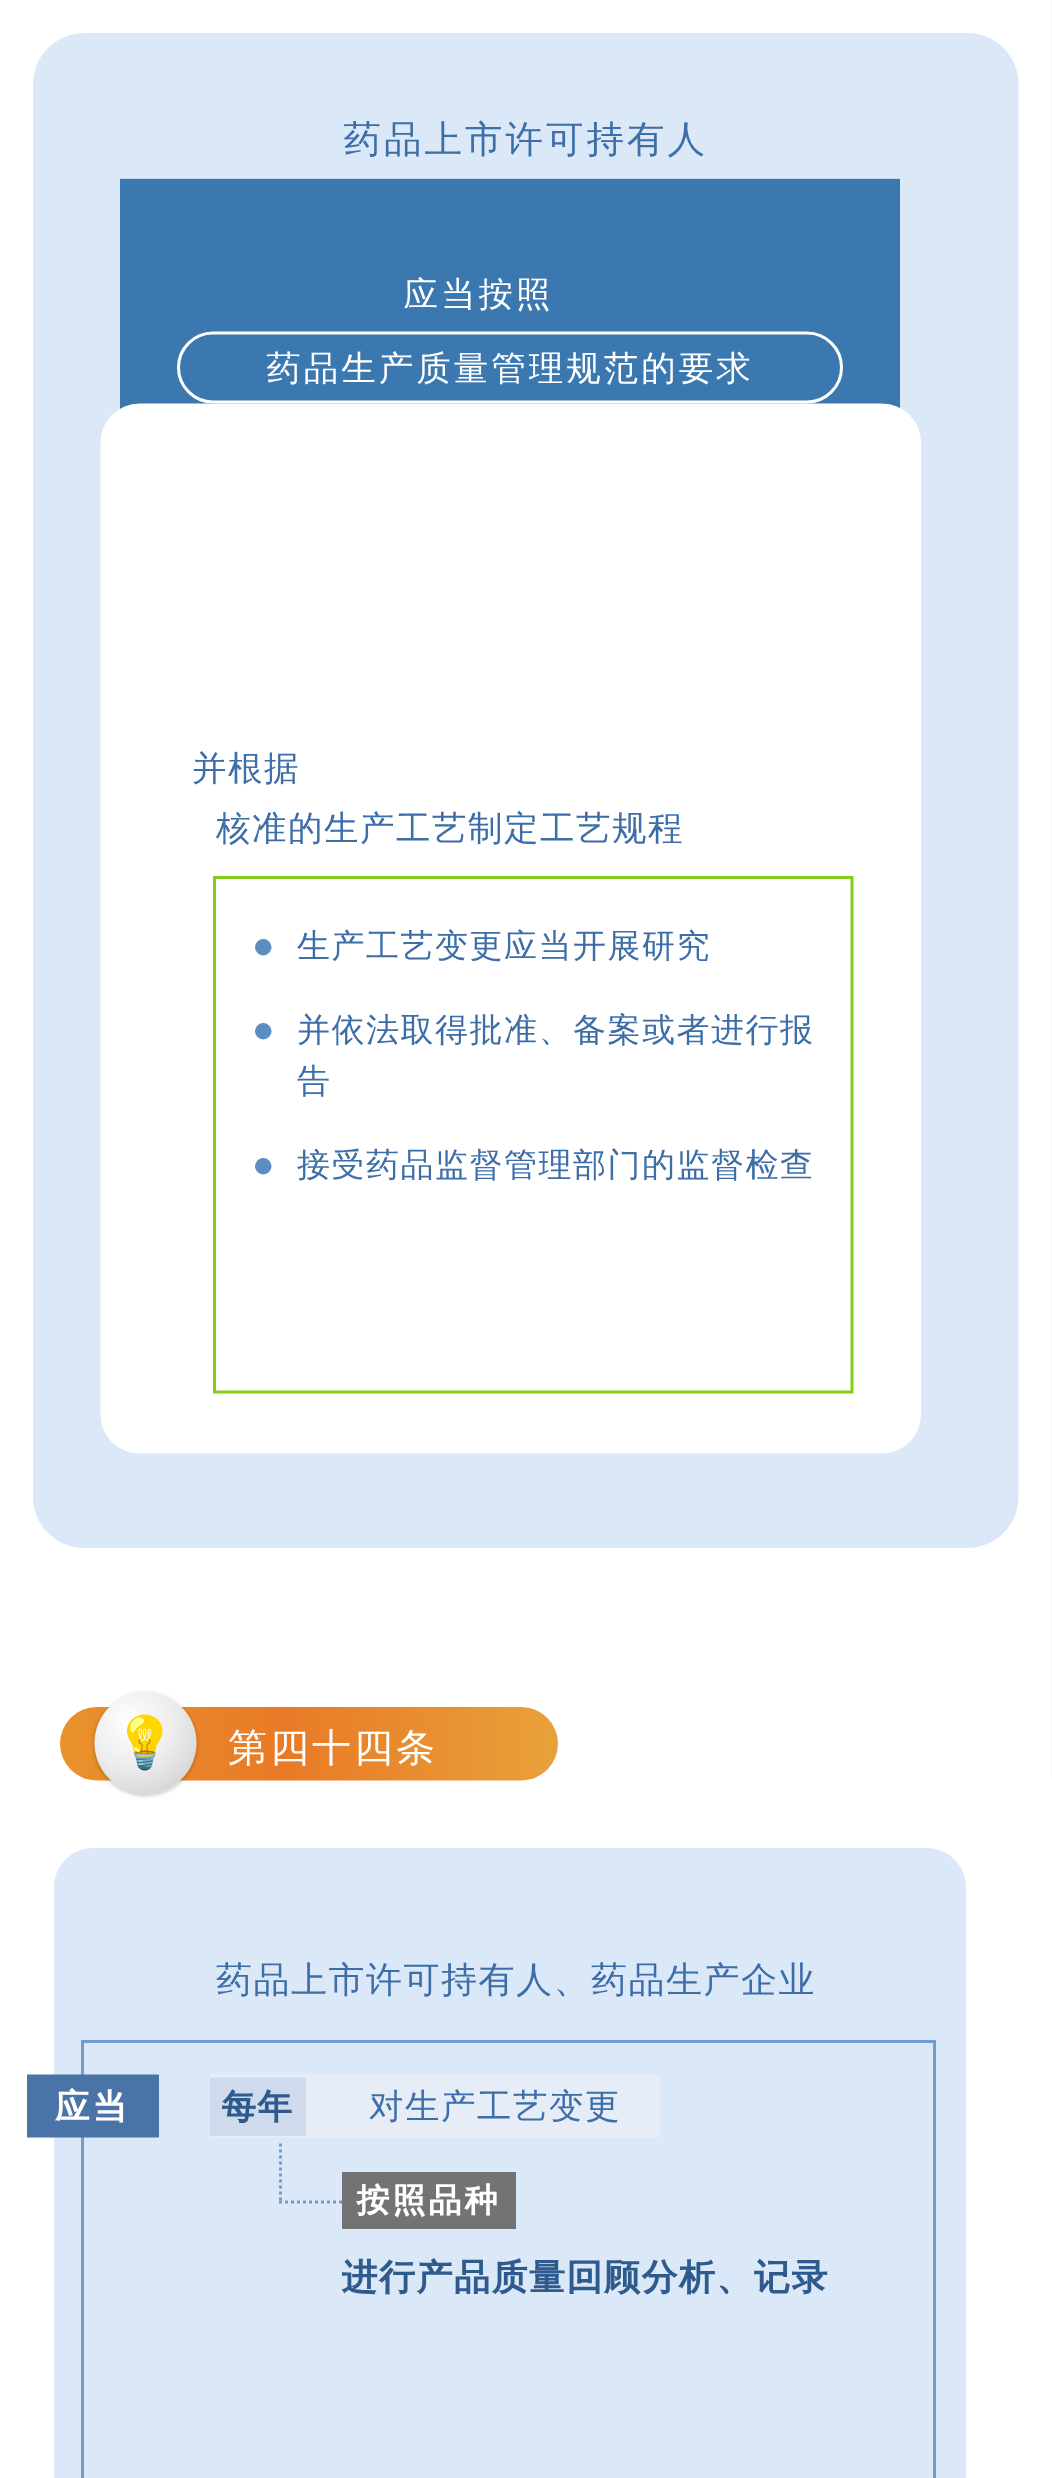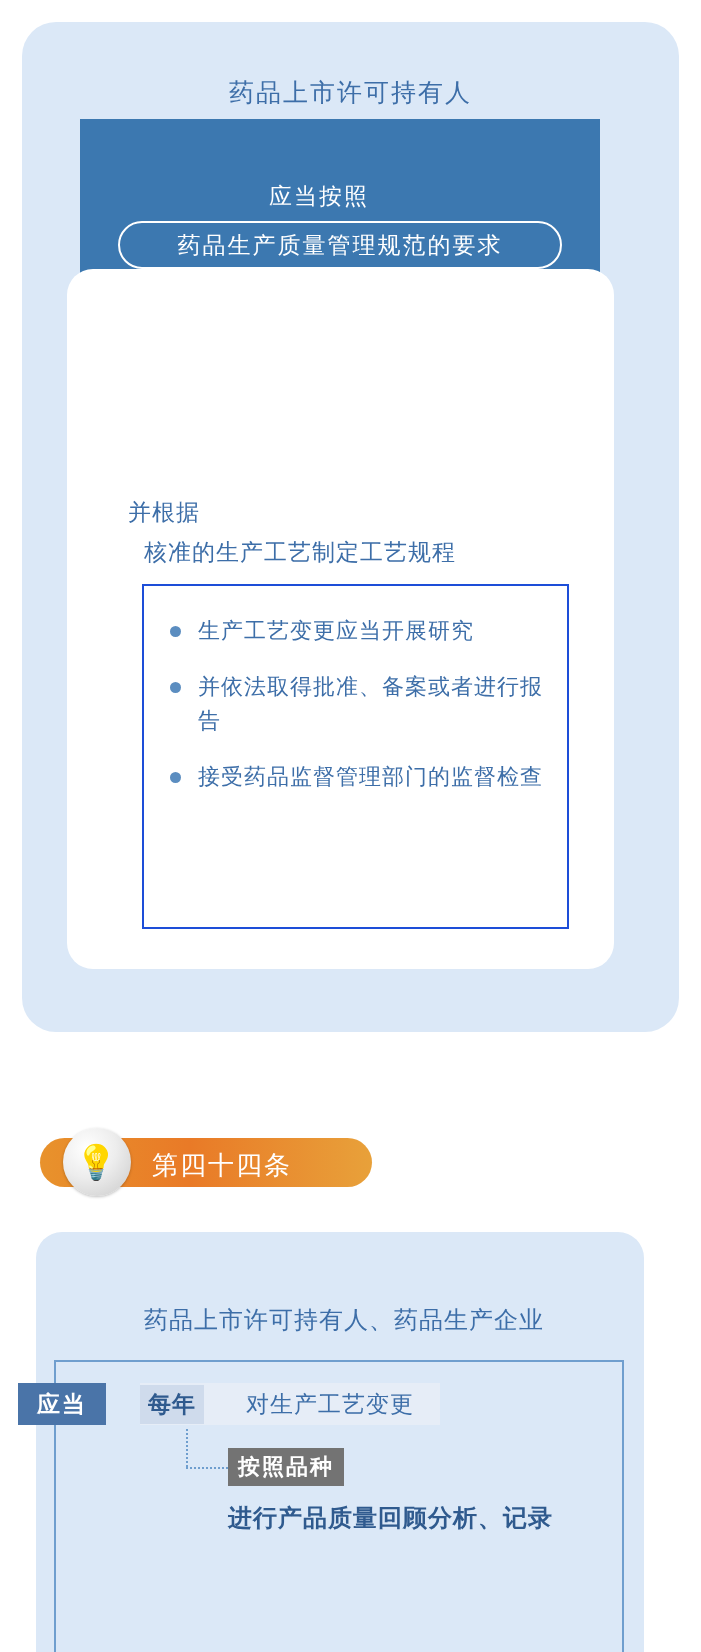--- a/index.html
+++ b/index.html
@@ -122,21 +122,21 @@
     font-size: 23px;
     color: #3d6ea8;
     letter-spacing: 1px;
   }
   .bullet-box {
     position: absolute;
     left: 75px;
     top: 315px;
     width: 427px;
     height: 345px;
-    border: 2px solid #1d4ed8;
+    border: 2px solid #84cc16;
     box-sizing: border-box;
   }
   .bullet-list {
     position: absolute;
     left: 24px;
     top: 28px;
     width: 380px;
   }
   .bullet-item {
     position: relative;

